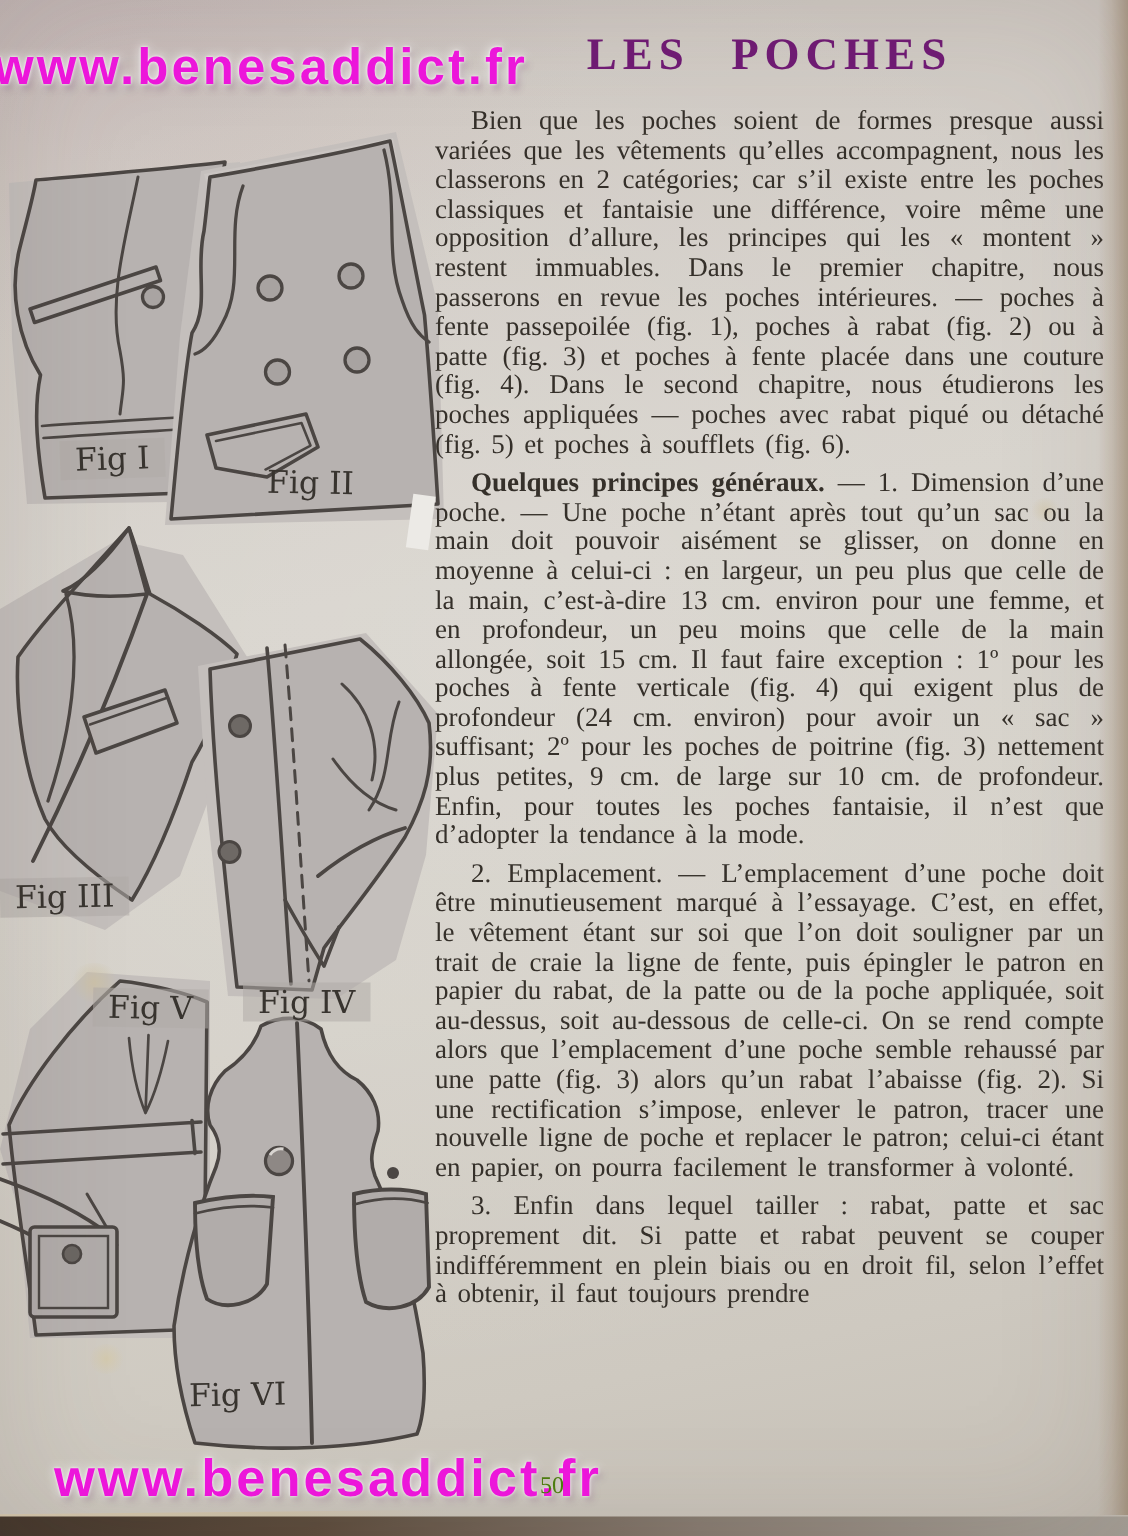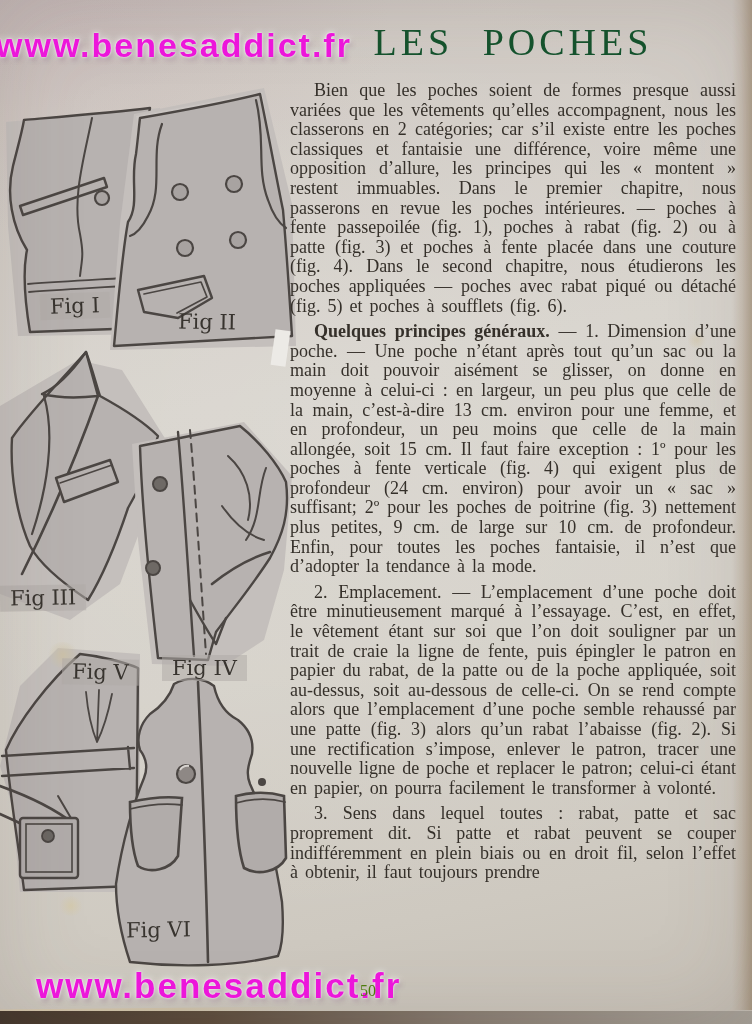--- a/index.html
+++ b/index.html
@@ -23,22 +23,22 @@
     background:radial-gradient(circle,#cfc3a2 0%,rgba(207,195,162,0) 70%);opacity:.7;}
   .stain2{position:absolute;left:58px;top:896px;width:26px;height:20px;border-radius:50%;z-index:1;
     background:radial-gradient(circle,#d6c9a4 0%,rgba(214,201,164,0) 70%);opacity:.65;}
   .stain3{position:absolute;left:686px;top:332px;width:22px;height:16px;border-radius:50%;z-index:1;
     background:radial-gradient(circle,#d2c5a6 0%,rgba(210,197,166,0) 70%);opacity:.6;}
   .torn{position:absolute;left:273px;top:330px;width:15px;height:36px;background:#eceae6;
     transform:rotate(8deg);z-index:2;}
 
   
   .text-col{position:absolute;left:290px;top:20px;width:446px;z-index:2;}
-  .page-title{margin:0 0 17px 0;text-align:center;font-size:38px;font-weight:normal;
-    letter-spacing:4px;word-spacing:16px;color:#14532d;}
+  .page-title{margin:0 0 17px 0;text-align:center;font-size:30px;font-weight:bold;
+    letter-spacing:4px;word-spacing:16px;color:#701a75;}
   .para{margin:0 0 6px 0;text-align:justify;text-indent:24px;font-size:18px;
     line-height:19.6px;word-spacing:2.5px;color:#35302a;}
   .it{}
   .bd{font-weight:bold;}
 
   
   svg.fig{position:absolute;z-index:1;}
   .garment{fill:#b7b2b0;stroke:#4b4643;stroke-width:2.4;stroke-linejoin:round;}
   .patch{fill:#c4bfbc;}
   .ln{fill:none;stroke:#4b4643;stroke-linecap:round;stroke-linejoin:round;}
@@ -137,21 +137,21 @@
 <div class="fig-label lbl-bg" style="left:162px;top:655px">Fig IV</div>
 <div class="fig-label lbl-bg" style="left:62px;top:659px;transform:rotate(1deg)">Fig V</div>
 <div class="fig-label" style="left:126px;top:918px;transform:rotate(-1deg)">Fig VI</div>
 
 <div class="text-col">
   <h1 class="page-title">LES POCHES</h1>
   <div id="article-body">
       <p class="para"><span>Bien que les poches soient de formes presque aussi variées que les vêtements qu’elles accompagnent, nous les classerons en 2 catégories; car s’il existe entre les poches classiques et fantaisie une différence, voire même une opposition d’allure, les principes qui les « montent » restent immuables. Dans le premier chapitre, nous passerons en revue les </span><span class="it">poches intérieures.</span><span> — poches à fente passepoilée (fig. 1), poches à rabat (fig. 2) ou à patte (fig. 3) et poches à fente placée dans une couture (fig. 4). Dans le second chapitre, nous étudierons les </span><span class="it">poches appliquées</span><span> — poches avec rabat piqué ou détaché (fig. 5) et poches à soufflets (fig. 6).</span></p>
       <p class="para"><span class="bd">Quelques principes généraux.</span><span> — 1. </span><span class="it">Dimension d’une poche.</span><span> — Une poche n’étant après tout qu’un </span><span class="it">sac</span><span> ou la main doit pouvoir aisément se glisser, on donne en moyenne à celui-ci : en largeur, un peu plus que celle de la main, c’est-à-dire 13 cm. environ pour une femme, et en profondeur, un peu moins que celle de la main allongée, soit 15 cm. Il faut faire exception : 1º pour les poches à fente verticale (fig. 4) qui exigent plus de profondeur (24 cm. environ) pour avoir un « sac » suffisant; 2º pour les poches de poitrine (fig. 3) nettement plus petites, 9 cm. de large sur 10 cm. de profondeur. Enfin, pour toutes les poches fantaisie, il n’est que d’adopter la tendance à la mode.</span></p>
       <p class="para"><span>2. </span><span class="it">Emplacement.</span><span> — L’emplacement d’une poche doit être minutieusement marqué à l’essayage. C’est, en effet, le vêtement étant sur soi que l’on doit souligner par un trait de craie la ligne de fente, puis épingler le patron en papier du rabat, de la patte ou de la poche appliquée, soit au-dessus, soit au-dessous de celle-ci. On se rend compte alors que l’emplacement d’une poche semble rehaussé par une patte (fig. 3) alors qu’un rabat l’abaisse (fig. 2). Si une rectification s’impose, enlever le patron, tracer une nouvelle ligne de poche et replacer le patron; celui-ci étant en papier, on pourra facilement le transformer à volonté.</span></p>
-      <p class="para"><span>3. </span><span class="it">Sens dans lequel toutes</span><span> : rabat, patte et sac proprement dit. Si patte et rabat peuvent se couper indifféremment en plein biais ou en droit fil, selon l’effet à obtenir, il faut toujours prendre</span></p>
+      <p class="para"><span>3. </span><span class="it">Enfin dans lequel tailler</span><span> : rabat, patte et sac proprement dit. Si patte et rabat peuvent se couper indifféremment en plein biais ou en droit fil, selon l’effet à obtenir, il faut toujours prendre</span></p>
     </div>
 </div>
 
 <div class="page-number">50</div>
 
 <div class="watermark wm-top">www.benesaddict.fr</div>
 <div class="watermark wm-bottom">www.benesaddict.fr</div>
 
 <div class="torn"></div>
 <div class="stain1"></div>

